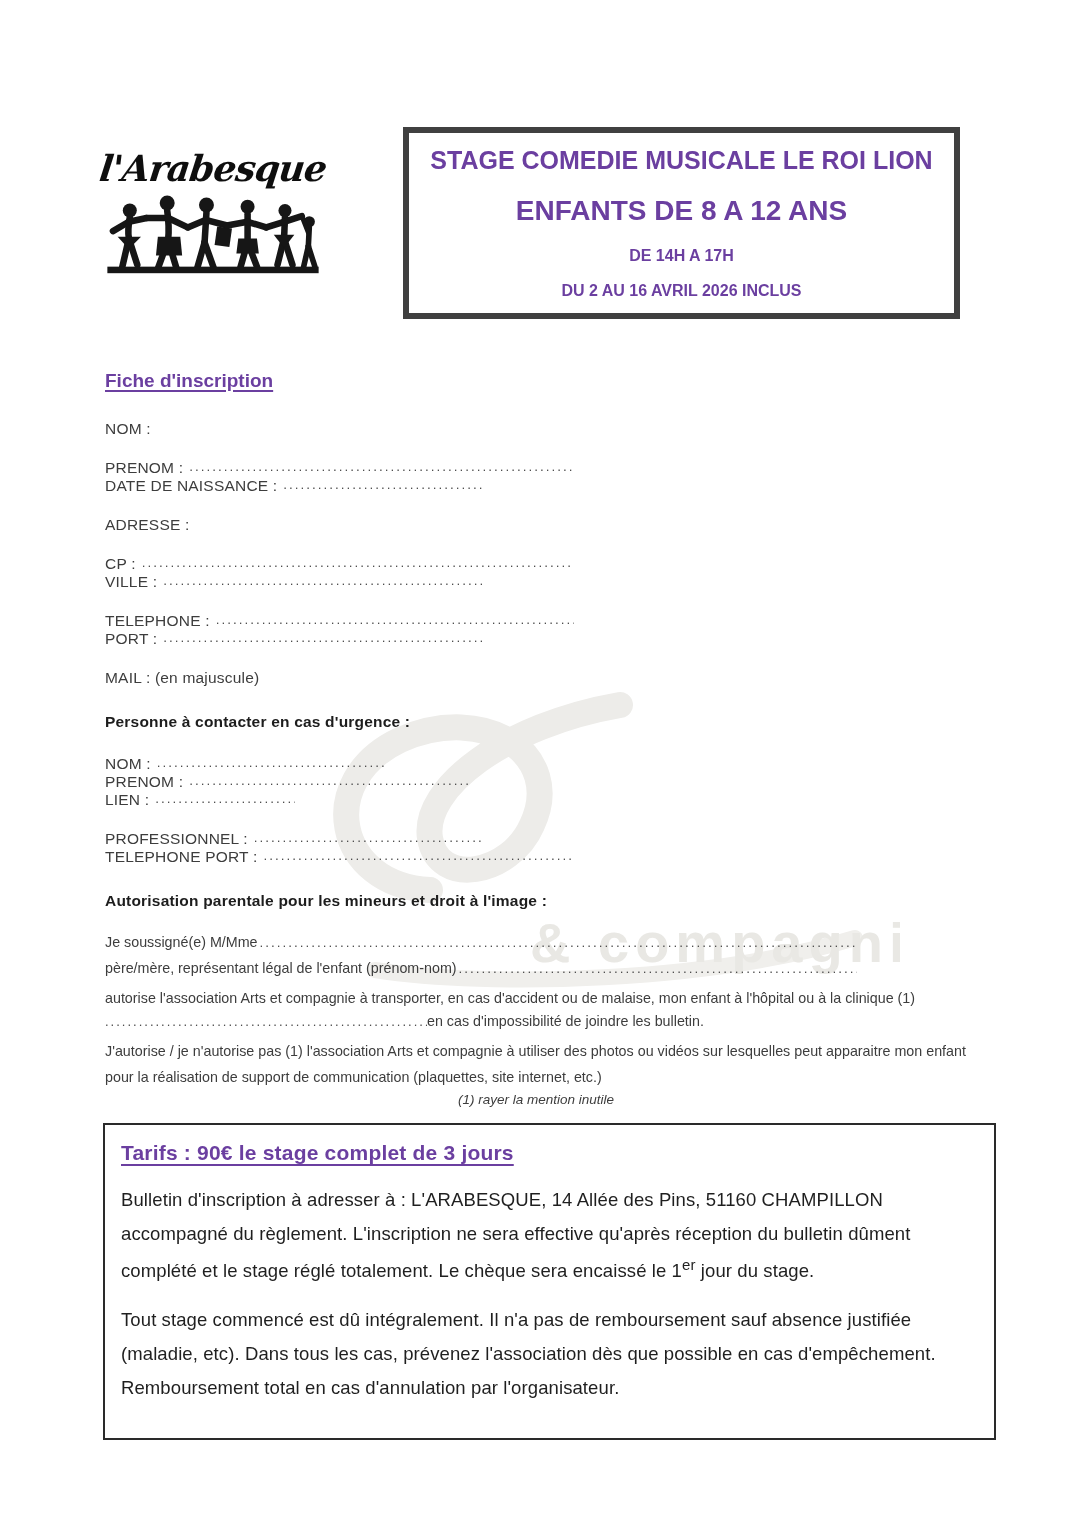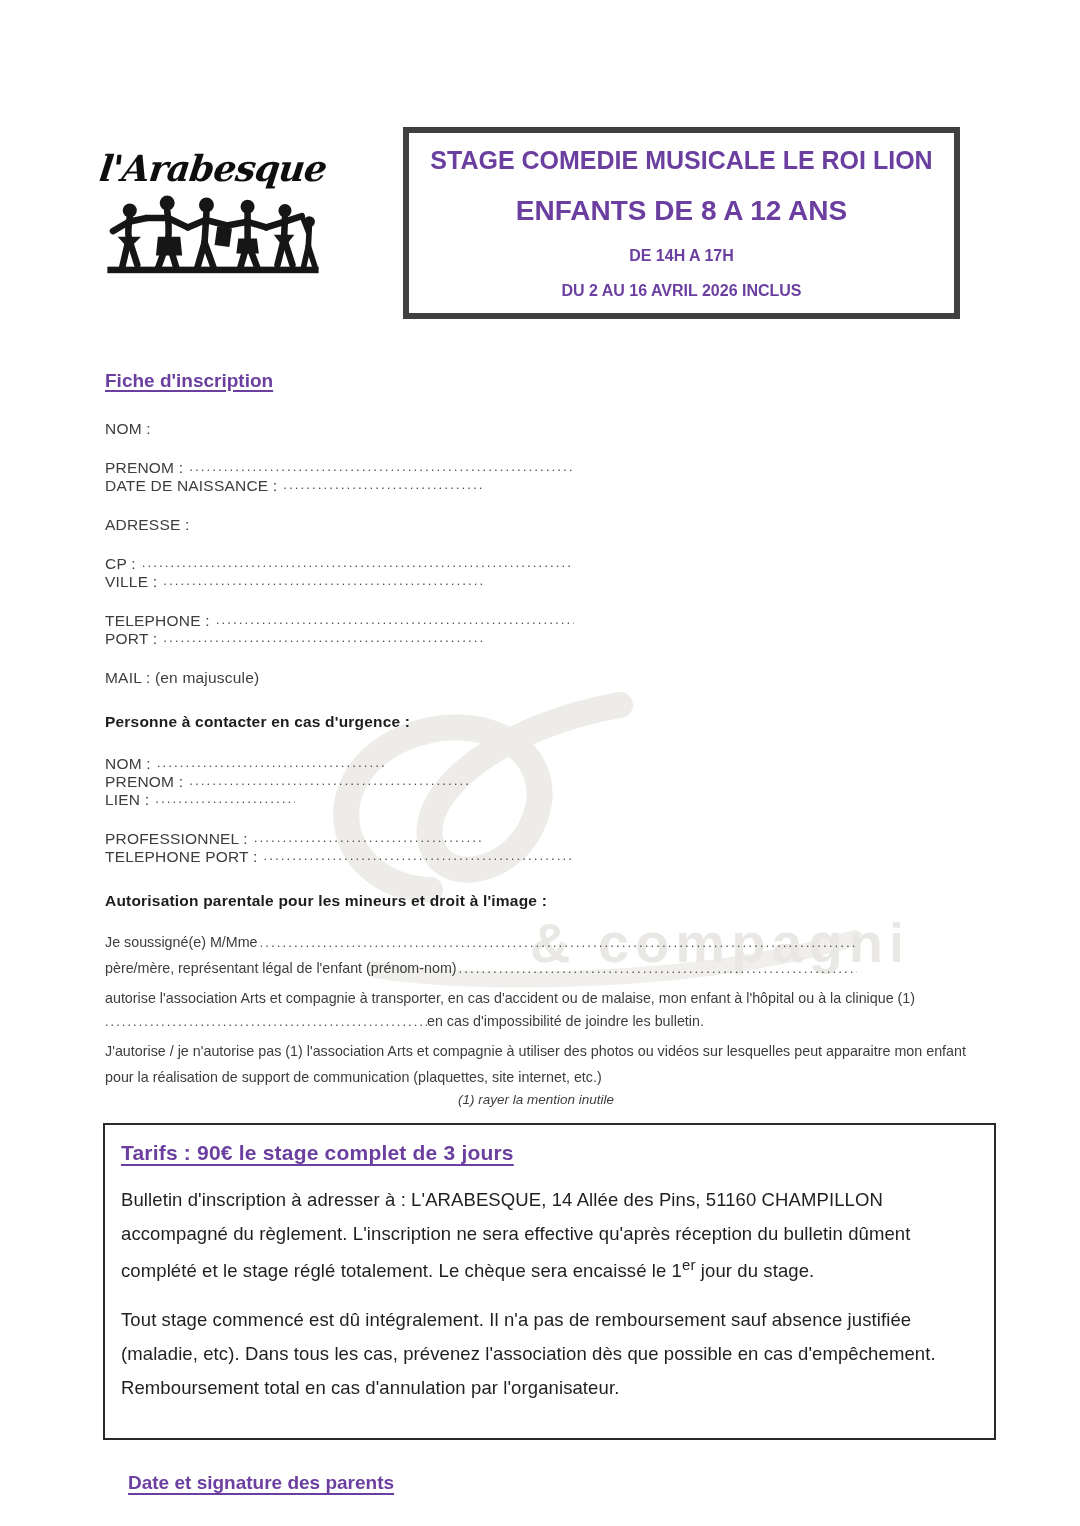--- a/index.html
+++ b/index.html
@@ -278,16 +278,15 @@
     </div>
     <p class="auth-text">J'autorise / je n'autorise pas (1) l'association Arts et compagnie à utiliser des photos ou vidéos sur lesquelles peut apparaitre mon enfant pour la réalisation de support de communication (plaquettes, site internet, etc.)</p>
     <p class="footnote">(1) rayer la mention inutile</p>
 
     <div class="tarifs-box">
       <div class="tarifs-title">Tarifs : 90€ le stage complet de 3 jours</div>
       <p class="tarifs-p"><span>Bulletin d'inscription à adresser à : L'ARABESQUE, 14 Allée des Pins, 51160 CHAMPILLON accompagné du règlement. L'inscription ne sera effective qu'après réception du bulletin dûment complété et le stage réglé totalement. Le chèque sera encaissé le 1</span><sup>er</sup><span> jour du stage.</span></p>
       <p class="tarifs-p">Tout stage commencé est dû intégralement. Il n'a pas de remboursement sauf absence justifiée (maladie, etc). Dans tous les cas, prévenez l'association dès que possible en cas d'empêchement. Remboursement total en cas d'annulation par l'organisateur.</p>
     </div>
 
-    <div class="signature">Date et signature des parents</div>
 
   </div>
 </div>
 
 </body></html>

